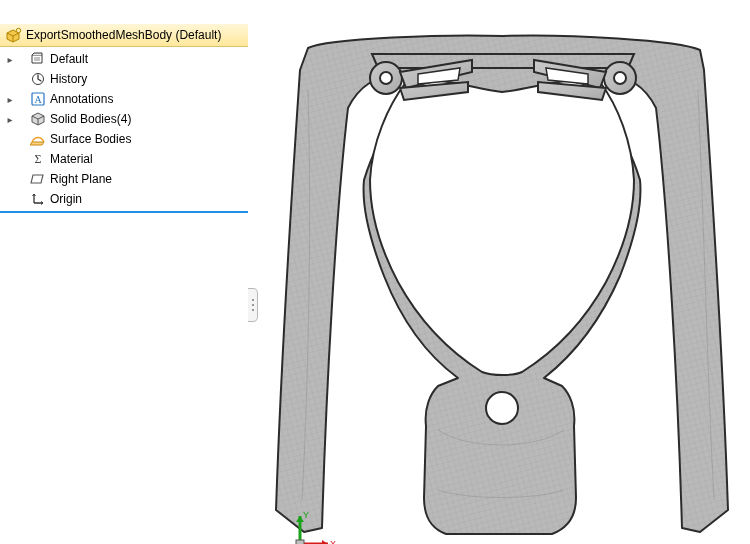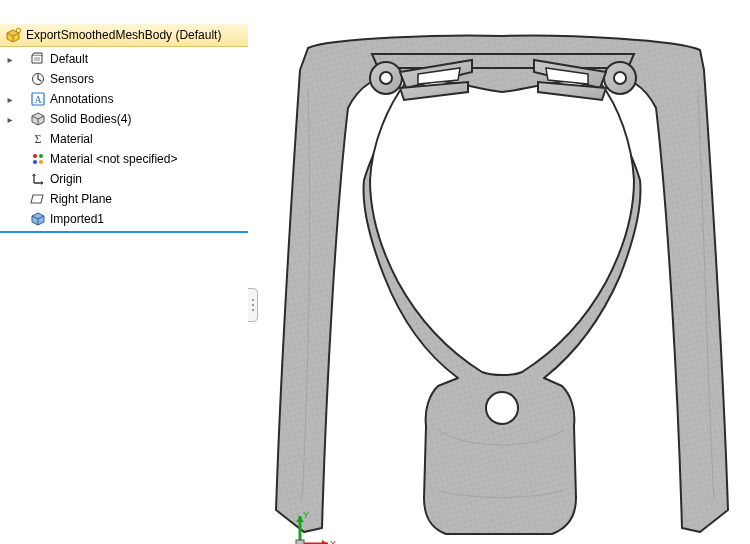--- a/index.html
+++ b/index.html
@@ -169,21 +169,21 @@
 
       <div class="tree-row">
         <span class="exp"></span>
         <span class="indent"></span>
         <span class="ico">
           <svg width="16" height="16" viewBox="0 0 16 16">
             <circle cx="8" cy="8" r="5.5" fill="none" stroke="#3a3a3a"></circle>
             <path d="M8 8 L8 4 M8 8 L11 10" stroke="#3a3a3a" stroke-width="1.3" stroke-linecap="round"></path>
           </svg>
         </span>
-        <span class="lbl">Sensors</span>
+        <span class="lbl">History</span>
       </div>
 
       <div class="tree-row">
         <span class="exp">▸</span>
         <span class="indent"></span>
         <span class="ico">
           <svg width="16" height="16" viewBox="0 0 16 16">
             <rect x="2" y="2" width="12" height="12" rx="1" fill="none" stroke="#2574c4" stroke-width="1.2"></rect>
             <text x="8" y="12" text-anchor="middle" font-size="10" font-family="Georgia" fill="#2574c4">A</text>
           </svg>
@@ -196,82 +196,69 @@
         <span class="indent"></span>
         <span class="ico">
           <svg width="16" height="16" viewBox="0 0 16 16">
             <path d="M2 5 L8 2 L14 5 L14 11 L8 14 L2 11 Z" fill="#d9d9d9" stroke="#555"></path>
             <path d="M2 5 L8 8 L14 5 M8 8 L8 14" fill="none" stroke="#555"></path>
           </svg>
         </span>
         <span class="lbl">Solid Bodies(4)</span>
       </div>
 
+      <div class="tree-row">
+        <span class="exp"></span>
+        <span class="indent"></span>
+        <span class="ico">
+          <svg width="16" height="16" viewBox="0 0 16 16">
+            <path d="M2 11 C5 5,11 5,14 11" fill="none" stroke="#f0a020" stroke-width="1.4"></path>
+            <path d="M2 11 L14 11 L12 14 L0 14 Z" fill="#ffd27f" stroke="#c88a10"></path>
+          </svg>
+        </span>
+        <span class="lbl">Surface Bodies</span>
+      </div>
 
       <div class="tree-row">
         <span class="exp"></span>
         <span class="indent"></span>
         <span class="ico">
           <svg width="16" height="16" viewBox="0 0 16 16">
             <text x="8" y="12" text-anchor="middle" font-size="12" font-family="Georgia" fill="#444">Σ</text>
           </svg>
         </span>
         <span class="lbl">Material</span>
       </div>
 
-      <div class="tree-row">
-        <span class="exp"></span>
-        <span class="indent"></span>
-        <span class="ico">
-          <svg width="16" height="16" viewBox="0 0 16 16">
-            <circle cx="5" cy="5" r="2" fill="#d81b1b"></circle>
-            <circle cx="11" cy="5" r="2" fill="#1aa21a"></circle>
-            <circle cx="5" cy="11" r="2" fill="#1d4fd8"></circle>
-            <circle cx="11" cy="11" r="2" fill="#f0a020"></circle>
-          </svg>
-        </span>
-        <span class="lbl">Material &lt;not specified&gt;</span>
-      </div>
-
-
+
+
+
+      <div class="tree-row">
+        <span class="exp"></span>
+        <span class="indent"></span>
+        <span class="ico">
+          <svg width="16" height="16" viewBox="0 0 16 16">
+            <path d="M3 4 L13 4 L11 12 L1 12 Z" fill="none" stroke="#555" stroke-width="1.1"></path>
+          </svg>
+        </span>
+        <span class="lbl">Right Plane</span>
+      </div>
 
       <div class="tree-row">
         <span class="exp"></span>
         <span class="indent"></span>
         <span class="ico">
           <svg width="16" height="16" viewBox="0 0 16 16">
             <path d="M4 12 L4 3 M4 12 L13 12" stroke="#333" stroke-width="1.3"></path>
             <path d="M4 3 L2.5 5 M4 3 L5.5 5 M13 12 L11 10.5 M13 12 L11 13.5" stroke="#333" stroke-width="1"></path>
           </svg>
         </span>
         <span class="lbl">Origin</span>
       </div>
 
-      <div class="tree-row">
-        <span class="exp"></span>
-        <span class="indent"></span>
-        <span class="ico">
-          <svg width="16" height="16" viewBox="0 0 16 16">
-            <path d="M3 4 L13 4 L11 12 L1 12 Z" fill="none" stroke="#555" stroke-width="1.1"></path>
-          </svg>
-        </span>
-        <span class="lbl">Right Plane</span>
-      </div>
-
-      <div class="tree-row">
-        <span class="exp"></span>
-        <span class="indent"></span>
-        <span class="ico">
-          <svg width="16" height="16" viewBox="0 0 16 16">
-            <path d="M2 5 L8 2 L14 5 L14 11 L8 14 L2 11 Z" fill="#8fb7e6" stroke="#2b5c9c"></path>
-            <path d="M2 5 L8 8 L14 5 M8 8 L8 14" fill="none" stroke="#2b5c9c"></path>
-          </svg>
-        </span>
-        <span class="lbl">Imported1</span>
-      </div>
 
       <div class="rule"></div>
     </div>
   </div>
 
   <div class="splitter">
     <div class="nub">
       <div class="dot"></div>
         <div class="dot"></div>
         <div class="dot"></div>

